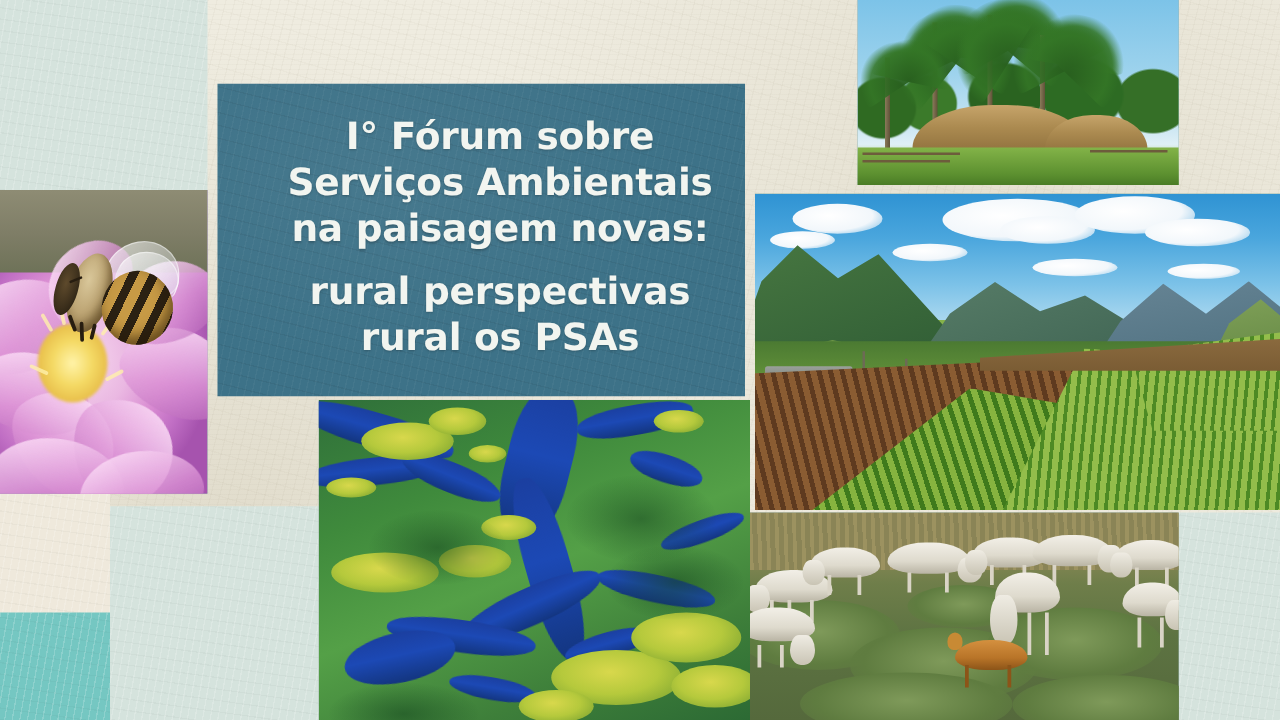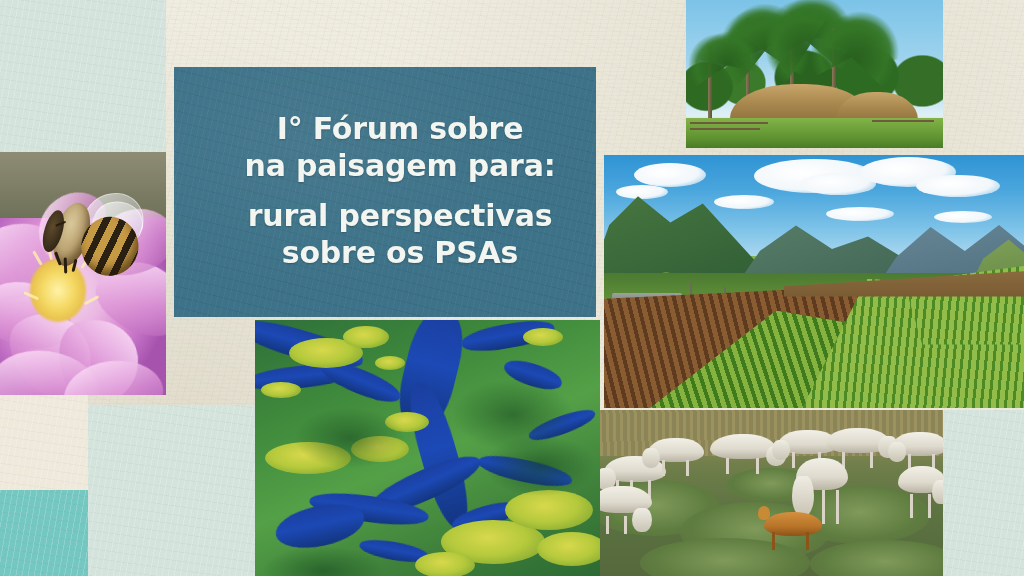--- a/index.html
+++ b/index.html
@@ -467,19 +467,20 @@
     <div class="deer" style="left:164px;top:102px;width:58px;height:24px;"></div>
     <div style="position:absolute;left:158px;top:96px;width:12px;height:14px;
          background:#c88a34;border-radius:50% 50% 40% 40%;"></div>
     <div style="position:absolute;left:172px;top:122px;width:3px;height:18px;background:#8c5418;"></div>
     <div style="position:absolute;left:206px;top:122px;width:3px;height:18px;background:#8c5418;"></div>
   </div>
 
   <div id="title-panel" style="left:174px;top:67px;width:422px;height:250px;">
     <div id="title-lines">
       <div class="tline">I° Fórum sobre</div>
-      <div class="tline">na paisagem para:</div>
+      <div class="tline">Serviços Ambientais</div>
+      <div class="tline">na paisagem novas:</div>
       <div class="tline gap">rural perspectivas</div>
-      <div class="tline">sobre os PSAs</div>
+      <div class="tline">rural os PSAs</div>
     </div>
   </div>
 
 </div>
 
 </body></html>

